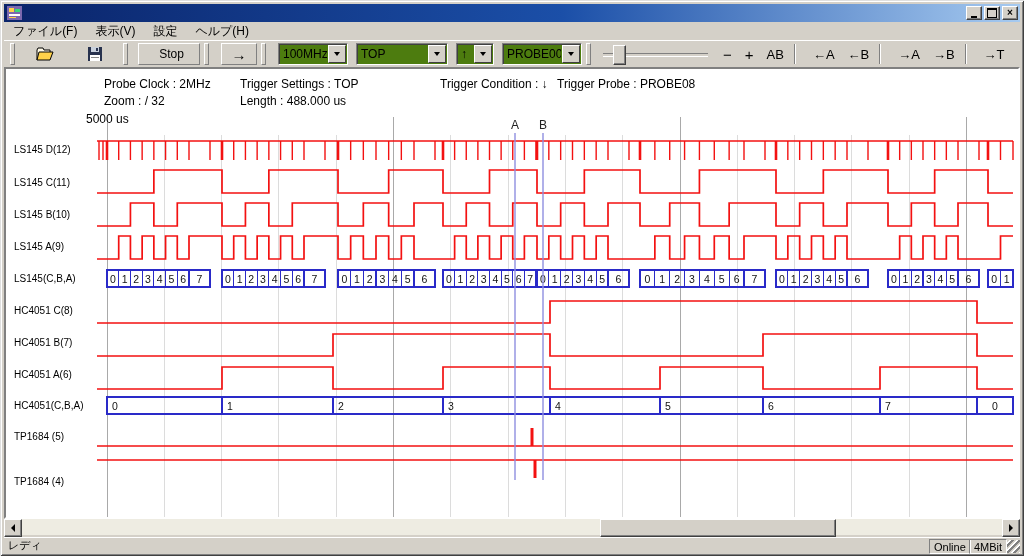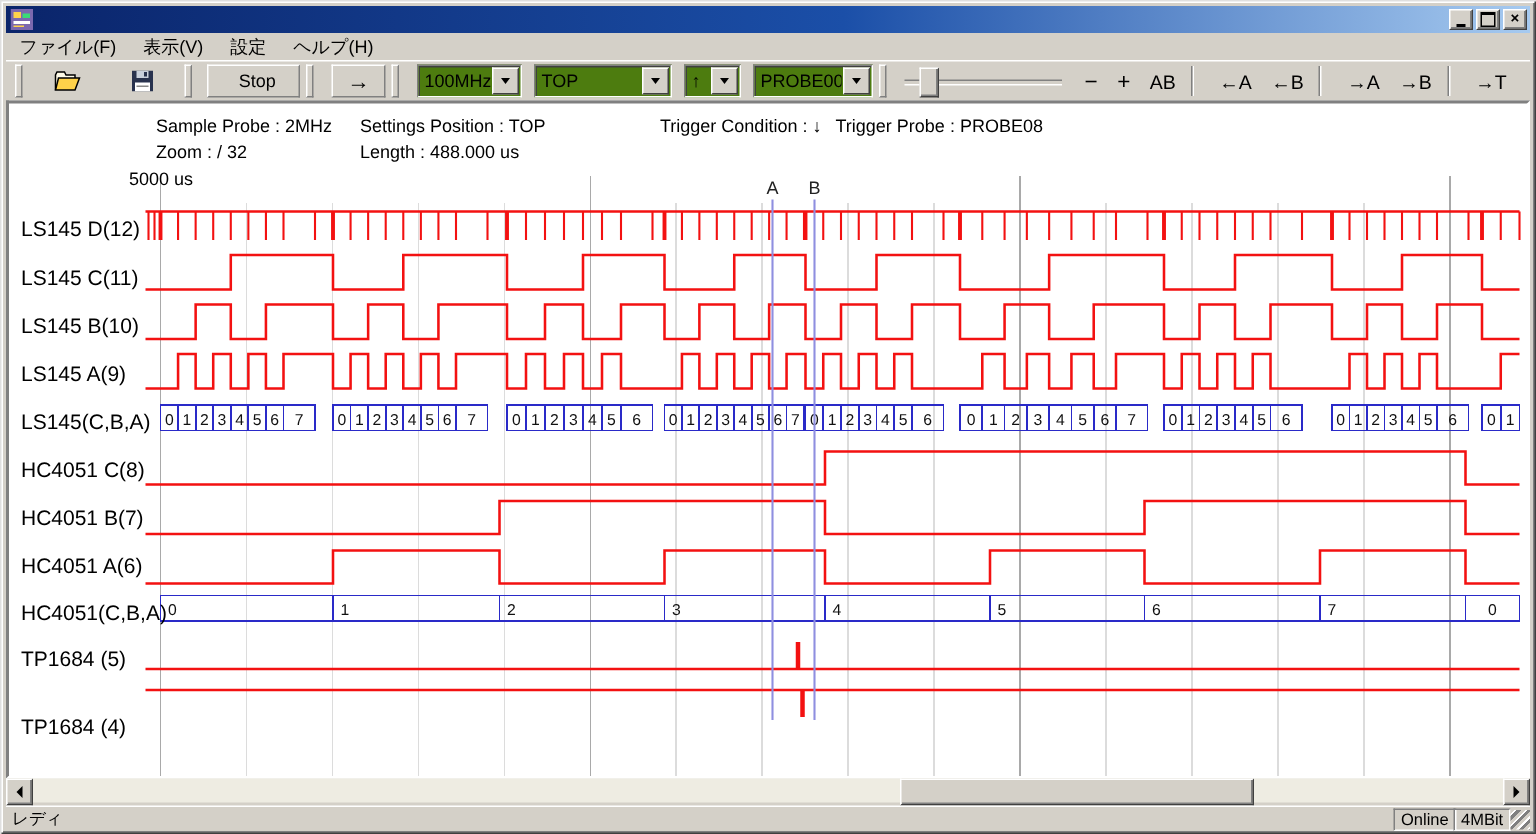--- a/index.html
+++ b/index.html
@@ -41,21 +41,21 @@
   .slider .track{position:absolute;left:0;right:0;top:10px;height:2px;border-top:1px solid #808080;border-bottom:1px solid #fff;}
   .slider .thumb{position:absolute;left:10px;top:2px;width:11px;height:18px;background:#d4d0c8;
     border:1px solid;border-color:#fff #404040 #404040 #fff;box-shadow:inset -1px -1px 0 #808080;}
   .flat-label{margin-left:7px;padding:0 3px;font-size:13px;color:#000;background:none;border:none;height:22px;}
   
   .client{position:absolute;left:4px;top:67px;width:1016px;height:452px;background:#fff;box-sizing:border-box;
     border:2px solid;border-color:#808080 #fff #fff #808080;}
   .overlay{position:absolute;left:0;top:0;width:1024px;height:556px;pointer-events:none;}
   .overlay .info{position:absolute;font-size:12px;color:#000;white-space:nowrap;}
   .cursor-label{position:absolute;font-size:12px;color:#222;transform:translateX(-50%);}
-  .ch-label{position:absolute;left:14px;font-size:14px;color:#000;white-space:nowrap;}
+  .ch-label{position:absolute;left:14px;font-size:10px;color:#000;white-space:nowrap;}
   svg#wf{position:absolute;left:0;top:0;width:1024px;height:556px;pointer-events:none;}
   
   .hscroll{position:absolute;left:4px;top:519px;right:4px;height:16px;background:#eeece2;}
   .sb-btn{position:absolute;top:0;width:16px;height:16px;background:#d4d0c8;border:1px solid;
     border-color:#fff #404040 #404040 #fff;box-shadow:inset -1px -1px 0 #808080;display:flex;align-items:center;justify-content:center;}
   .sb-left{left:0;} .sb-right{right:0;}
   .tri-left{width:0;height:0;border-top:4px solid transparent;border-bottom:4px solid transparent;border-right:4px solid #000;}
   .tri-right{width:0;height:0;border-top:4px solid transparent;border-bottom:4px solid transparent;border-left:4px solid #000;}
   .sb-thumb{position:absolute;left:596px;width:234px;top:0;height:16px;background:#d4d0c8;border:1px solid;
     border-color:#fff #404040 #404040 #fff;box-shadow:inset -1px -1px 0 #808080;}
@@ -415,23 +415,23 @@
       <text x="995" y="410" font-size="10.5" font-family="&quot;Liberation Sans&quot;,sans-serif" fill="#111111" text-anchor="middle">0</text>
       <line x1="97" y1="446" x2="1013" y2="446" stroke="#f31111" stroke-width="1.7"></line>
       <line x1="532" y1="446" x2="532" y2="428" stroke="#f31111" stroke-width="3"></line>
       <line x1="97" y1="460" x2="1013" y2="460" stroke="#f31111" stroke-width="1.7"></line>
       <line x1="535" y1="460" x2="535" y2="478" stroke="#f31111" stroke-width="3"></line>
       <line x1="515" y1="133" x2="515" y2="480" stroke="#8f8fe0" stroke-width="1.4"></line>
       <line x1="543" y1="133" x2="543" y2="480" stroke="#8f8fe0" stroke-width="1.4"></line>
     </svg>
 
   <div class="overlay">
-    <span class="info" style="left:104px;top:77px">Sample Probe : 2MHz</span>
+    <span class="info" style="left:104px;top:77px">Probe Clock : 2MHz</span>
     <span class="info" style="left:104px;top:94px">Zoom : /  32</span>
-    <span class="info" style="left:240px;top:77px">Settings Position : TOP</span>
+    <span class="info" style="left:240px;top:77px">Trigger Settings : TOP</span>
     <span class="info" style="left:240px;top:94px">Length : 488.000 us</span>
     <span class="info" style="left:440px;top:77px">Trigger Condition : ↓</span>
     <span class="info" style="left:557px;top:77px">Trigger Probe : PROBE08</span>
     <span class="info" style="left:86px;top:112px">5000 us</span>
     <span class="cursor-label" style="left:515px;top:118px">A</span>
     <span class="cursor-label" style="left:543px;top:118px">B</span>
     <div id="channel-labels">
         <div class="ch-label" style="top: 144px;">LS145 D(12)</div>
         <div class="ch-label" style="top: 177px;">LS145 C(11)</div>
         <div class="ch-label" style="top: 209px;">LS145 B(10)</div>

